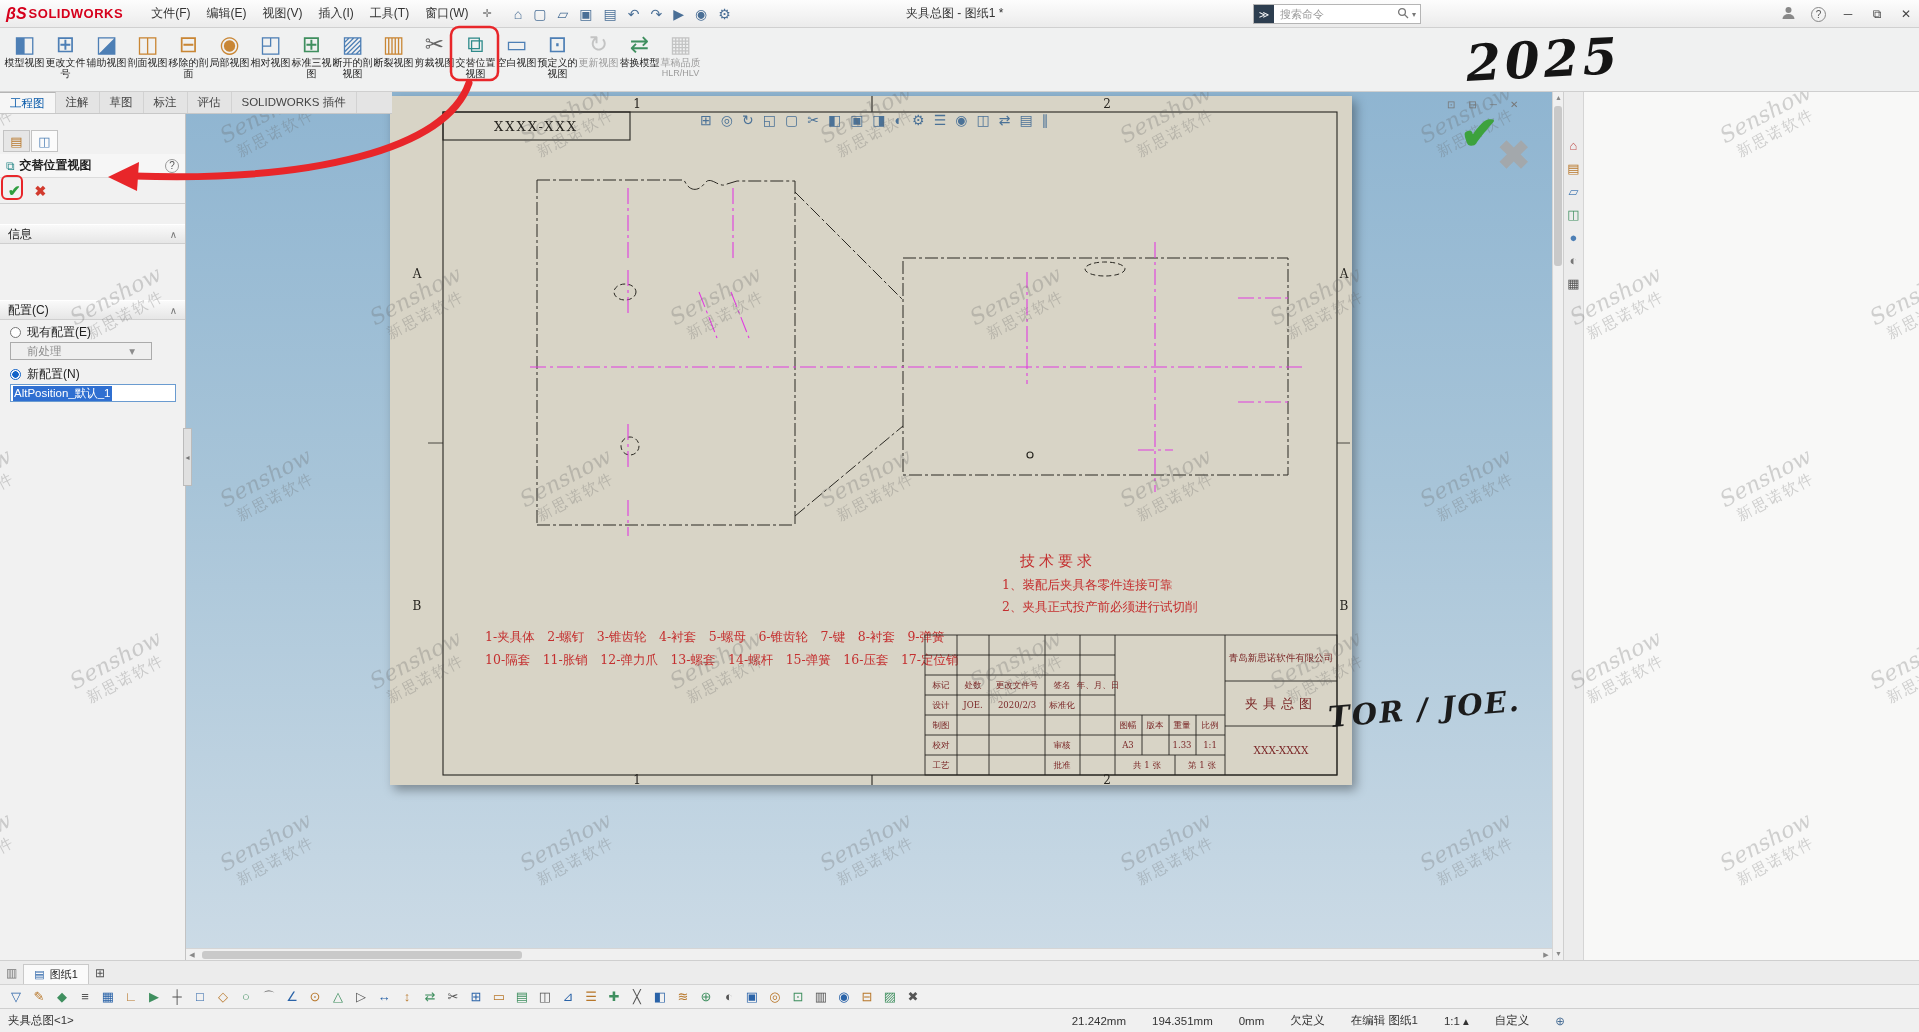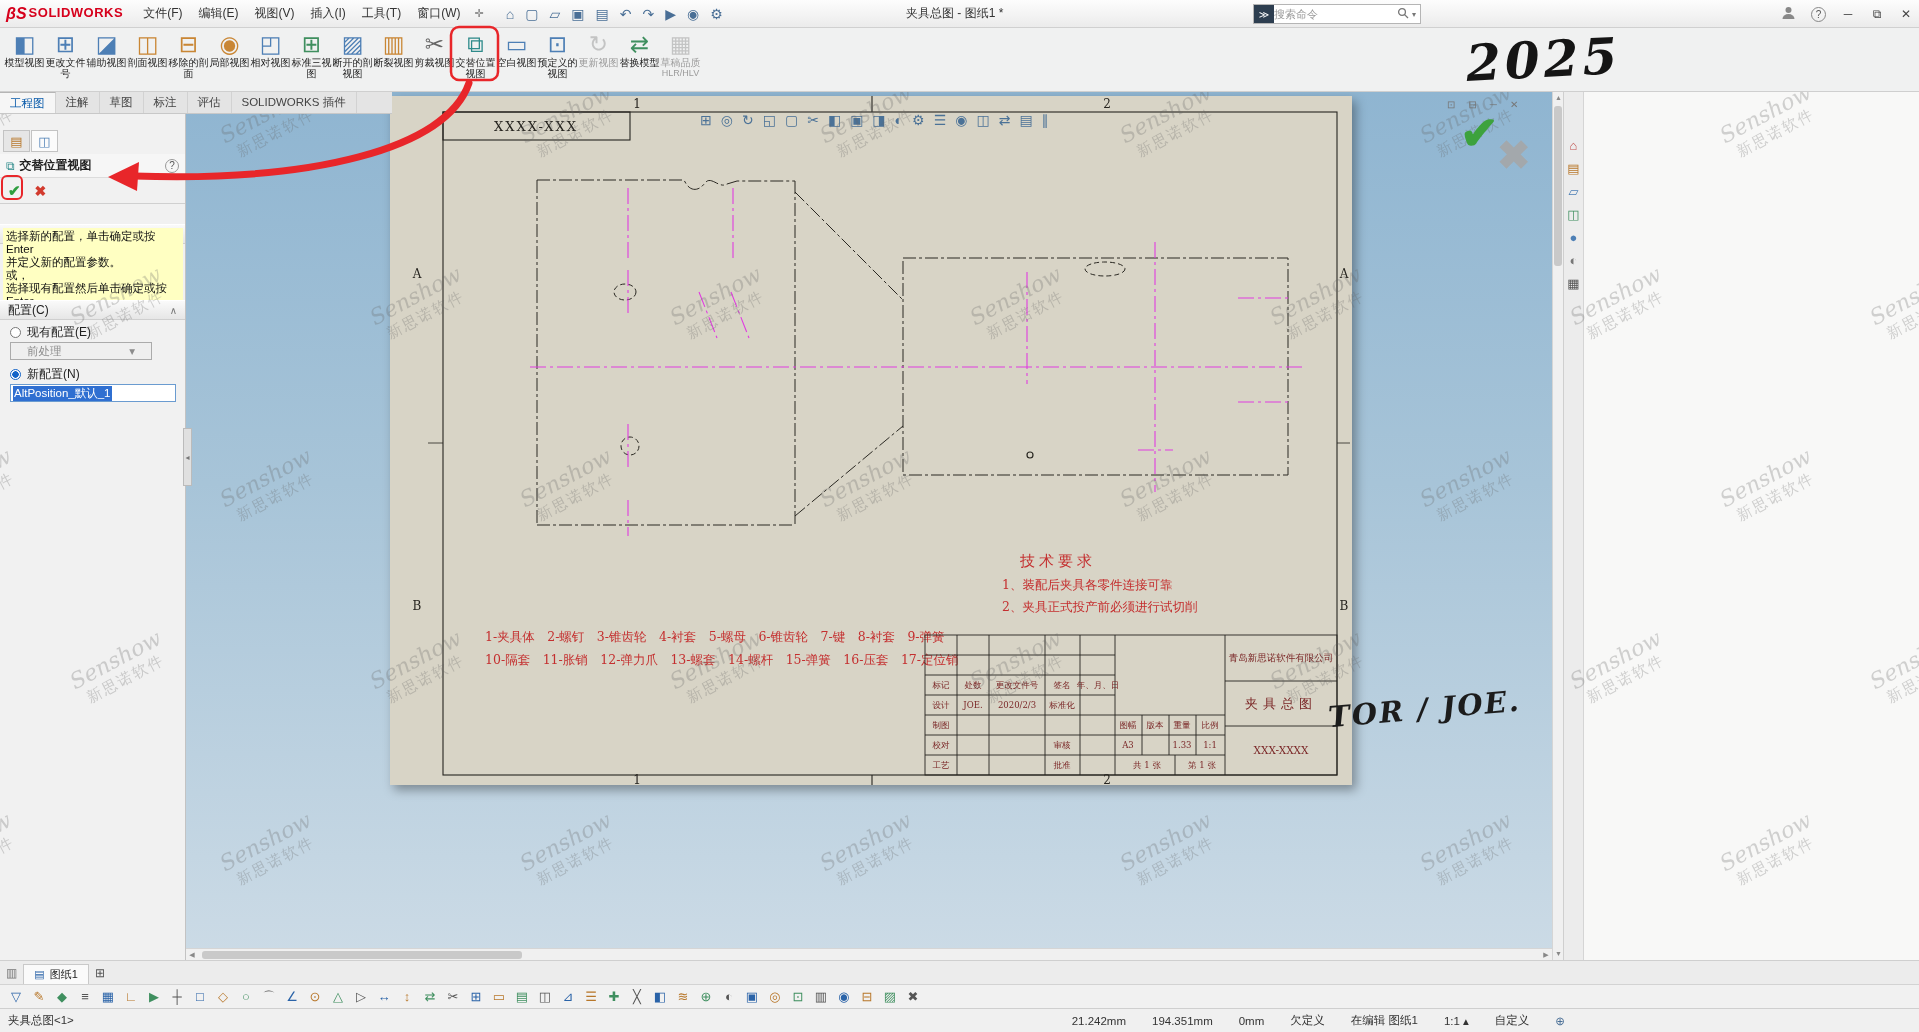--- a/index.html
+++ b/index.html
@@ -2,32 +2,32 @@
 <html><head>
 <meta charset="utf-8">
 <style>
   *{margin:0;padding:0;box-sizing:border-box}
   html,body{width:1919px;height:1032px;overflow:hidden}
   body{font-family:"Liberation Sans",sans-serif;font-size:12px;color:#222;background:#e9e9e9}
   .app{position:relative;width:1919px;height:1032px;overflow:hidden;background:#e9e9e9}
 
   
   .titlebar{position:absolute;left:0;top:0;width:100%;height:28px;background:linear-gradient(#fdfdfd,#ebebeb);border-bottom:1px solid #d0d0d0;display:flex;align-items:center;padding:0 6px;z-index:20}
-  .logo{display:flex;align-items:flex-start;margin-right:12px;white-space:nowrap}
+  .logo{display:flex;align-items:center;margin-right:20px;white-space:nowrap}
   .logo .mark{color:#d6001c;font-style:italic;font-weight:bold;font-size:16px;margin-right:2px}
   .logo .word{color:#d6001c;font-weight:bold;font-size:13px;letter-spacing:.5px}
   .menus{display:flex;align-items:flex-end}
   .menu{padding:0 8px;color:#333;cursor:default}
   .pin{color:#777;font-size:11px;margin:0 6px}
   .quick{display:flex;gap:11px;margin-left:16px;color:#4a6f96;font-size:14px;align-items:center}
   .qi{cursor:default}
   .doc-title{position:absolute;left:50%;transform:translateX(-55%);color:#333;white-space:nowrap}
   .search-box{position:absolute;left:1253px;top:4px;width:168px;height:20px;background:#fff;border:1px solid #b5b5b5;display:flex;align-items:center}
   .search-scope{width:20px;height:100%;background:#2d3e50;color:#fff;display:flex;align-items:center;justify-content:center;font-size:10px}
-  .search-ph{color:#999;flex:1;font-size:11px;white-space:nowrap;overflow:hidden}
+  .search-ph{color:#999;flex:1;padding-left:6px;font-size:11px;white-space:nowrap;overflow:hidden}
   .search-mag{margin-right:3px}
   .search-caret{color:#777;font-size:8px;margin-right:4px}
   .tb-right{position:absolute;right:6px;top:0;height:28px;display:flex;gap:15px;align-items:center;color:#555}
   .helpq{width:15px;height:15px;border:1px solid #888;border-radius:50%;display:flex;align-items:center;justify-content:center;font-size:10px;color:#555}
   .wc{font-size:12px;color:#444;width:14px;text-align:center}
 
   
   .ribbon{position:absolute;left:0;top:28px;width:100%;height:64px;background:#f0f1f1;border-bottom:1px solid #cfcfcf;display:flex;align-items:flex-start;padding:2px 0 0 4px;z-index:15}
   .rbtn{width:41px;display:flex;flex-direction:column;align-items:center;padding-top:1px;cursor:default}
   .ric{font-size:23px;line-height:26px}
@@ -456,28 +456,20 @@
       <span class="pm-help">?</span>
     </div>
     <div class="pm-okrow">
       <span class="ok">✔</span>
       <span class="cancel">✖</span>
     </div>
     <div class="pm-sec" style="top:110px">
       <span>信息</span>
       <span class="pm-chev">∧</span>
     </div>
-    <div class="pm-info">
-
-    <div>选择新的配置，单击确定或按 Enter</div>
-        <div>并定义新的配置参数。</div>
-        <div>或，</div>
-        <div>选择现有配置然后单击确定或按</div>
-        <div>Enter。</div>
-      </div>
     <div class="pm-sec" style="top:186px">
       <span>配置(C)</span>
       <span class="pm-chev">∧</span>
     </div>
     <div class="pm-radiorow" style="top:210px">
       <span class="radio"></span>
       <span>现有配置(E)</span>
     </div>
     <div class="pm-select">
       <span>前处理</span>

